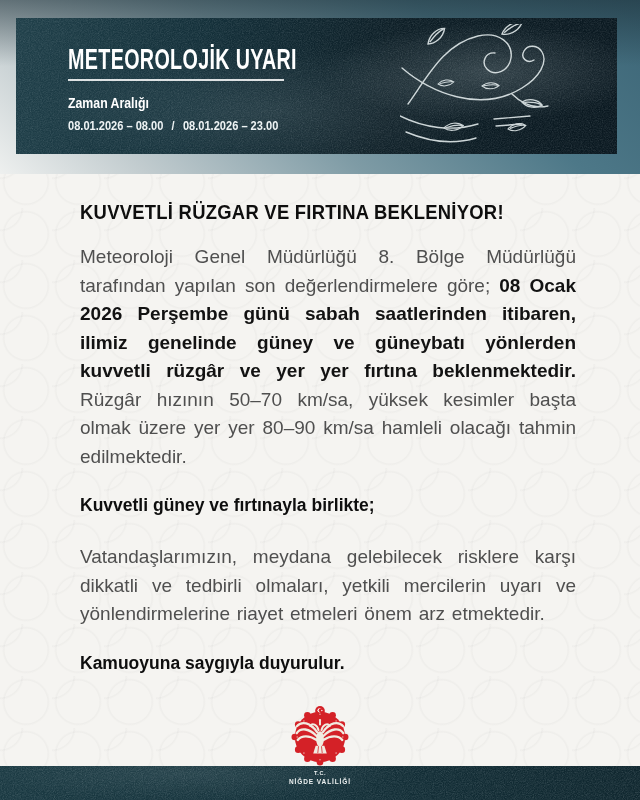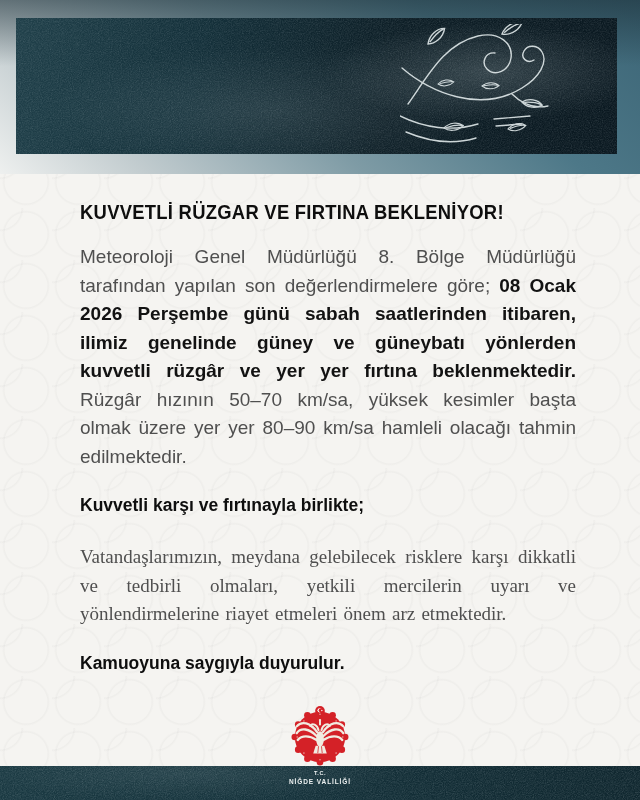--- a/index.html
+++ b/index.html
@@ -49,21 +49,21 @@
   .content{position:absolute;left:80px;right:64px;top:199px;color:#4f4f4f;}
   .headline{
     display:inline-block;margin:0 0 18px 0;font-size:20px;line-height:26px;font-weight:bold;
     color:#0e0e0e;white-space:nowrap;letter-spacing:0.3px;
     transform:scaleX(0.92);transform-origin:left center;
   }
   .para{margin:0 0 22px 0;font-size:19px;line-height:28.5px;text-align:justify;word-spacing:1.5px;}
   .para b,.para strong{color:#121212;font-weight:bold;}
   .subheading{margin:0 0 26px 0;font-size:17.5px;line-height:24px;font-weight:bold;color:#0e0e0e;}
   .para.p2{margin-bottom:32px;}
-  .para.p3{font-family:Liberation Serif, serif;}
+  .para.p3{}
   .closing{margin:0;font-size:17.5px;line-height:24px;font-weight:bold;color:#0e0e0e;}
   
   .footer-band{
     position:absolute;left:0;bottom:0;width:640px;height:34px;
     background:
       radial-gradient(ellipse 300px 40px at 30% 20%, rgba(190,210,214,0.10), rgba(190,210,214,0) 70%),
       linear-gradient(95deg, #1a3942 0%, #14313a 45%, #10272f 100%);
   }
   .emblem{position:absolute;left:289px;top:704px;width:62px;height:68px;}
   .org-text{
@@ -107,30 +107,38 @@
           <path transform="translate(28,20) rotate(-28)" d="M0,0 C5,-7 15,-10 22,-6 C16,2 6,3 0,0 Z M3,-1 C9,-4 15,-6 20,-6"></path>
           <path transform="translate(102,10) rotate(-14)" d="M0,0 C5,-7 15,-10 22,-6 C16,2 6,3 0,0 Z M3,-1 C9,-4 15,-6 20,-6"></path>
           <path transform="translate(38,60) rotate(8) scale(0.7)" d="M0,0 C5,-7 15,-10 22,-6 C16,2 6,3 0,0 Z M3,-1 C9,-4 15,-6 20,-6"></path>
           <path transform="translate(82,62) rotate(14) scale(0.75)" d="M0,0 C5,-7 15,-10 22,-6 C16,2 6,3 0,0 Z M3,-1 C9,-4 15,-6 20,-6"></path>
           <path transform="translate(122,78) rotate(24) scale(0.9)" d="M0,0 C5,-7 15,-10 22,-6 C16,2 6,3 0,0 Z M3,-1 C9,-4 15,-6 20,-6"></path>
           <path transform="translate(44,104) rotate(8) scale(0.85)" d="M0,0 C5,-7 15,-10 22,-6 C16,2 6,3 0,0 Z M3,-1 C9,-4 15,-6 20,-6"></path>
           <path transform="translate(108,105) rotate(4) scale(0.8)" d="M0,0 C5,-7 15,-10 22,-6 C16,2 6,3 0,0 Z M3,-1 C9,-4 15,-6 20,-6"></path>
         </g>
       </svg>
 
+      <div class="head-text">
+        <span class="main-title">METEOROLOJİK UYARI</span>
+        <div class="title-rule"></div>
+        <span class="time-label">Zaman Aralığı</span>
+        <span class="time-values">
+          <span>08.01.2026 – 08.00</span><span class="time-sep">/</span><span>08.01.2026 – 23.00</span>
+        </span>
+      </div>
 
     </div>
   </div>
 
   <main class="content">
     <h1 class="headline">KUVVETLİ RÜZGAR VE FIRTINA BEKLENİYOR!</h1>
 
     <p class="para p1"><span>Meteoroloji Genel Müdürlüğü 8. Bölge Müdürlüğü tarafından yapılan son değerlendirmelere göre; </span><strong>08 Ocak 2026 Perşembe günü sabah saatlerinden itibaren, ilimiz genelinde güney ve güneybatı yönlerden kuvvetli rüzgâr ve yer yer fırtına beklenmektedir.</strong><span> Rüzgâr hızının 50–70 km/sa, yüksek kesimler başta olmak üzere yer yer 80–90 km/sa hamleli olacağı tahmin edilmektedir.</span></p>
 
-    <h2 class="subheading">Kuvvetli karşı ve fırtınayla birlikte;</h2>
+    <h2 class="subheading">Kuvvetli güney ve fırtınayla birlikte;</h2>
 
 
     <p class="para p3">Vatandaşlarımızın, meydana gelebilecek risklere karşı dikkatli ve tedbirli olmaları, yetkili mercilerin uyarı ve yönlendirmelerine riayet etmeleri önem arz etmektedir.</p>
 
     <p class="closing">Kamuoyuna saygıyla duyurulur.</p>
   </main>
 
   <div class="footer-band">
     <svg class="grain band-grain" aria-hidden="true">
       <rect width="100%" height="100%" filter="url(#chalkNoise)"></rect>

